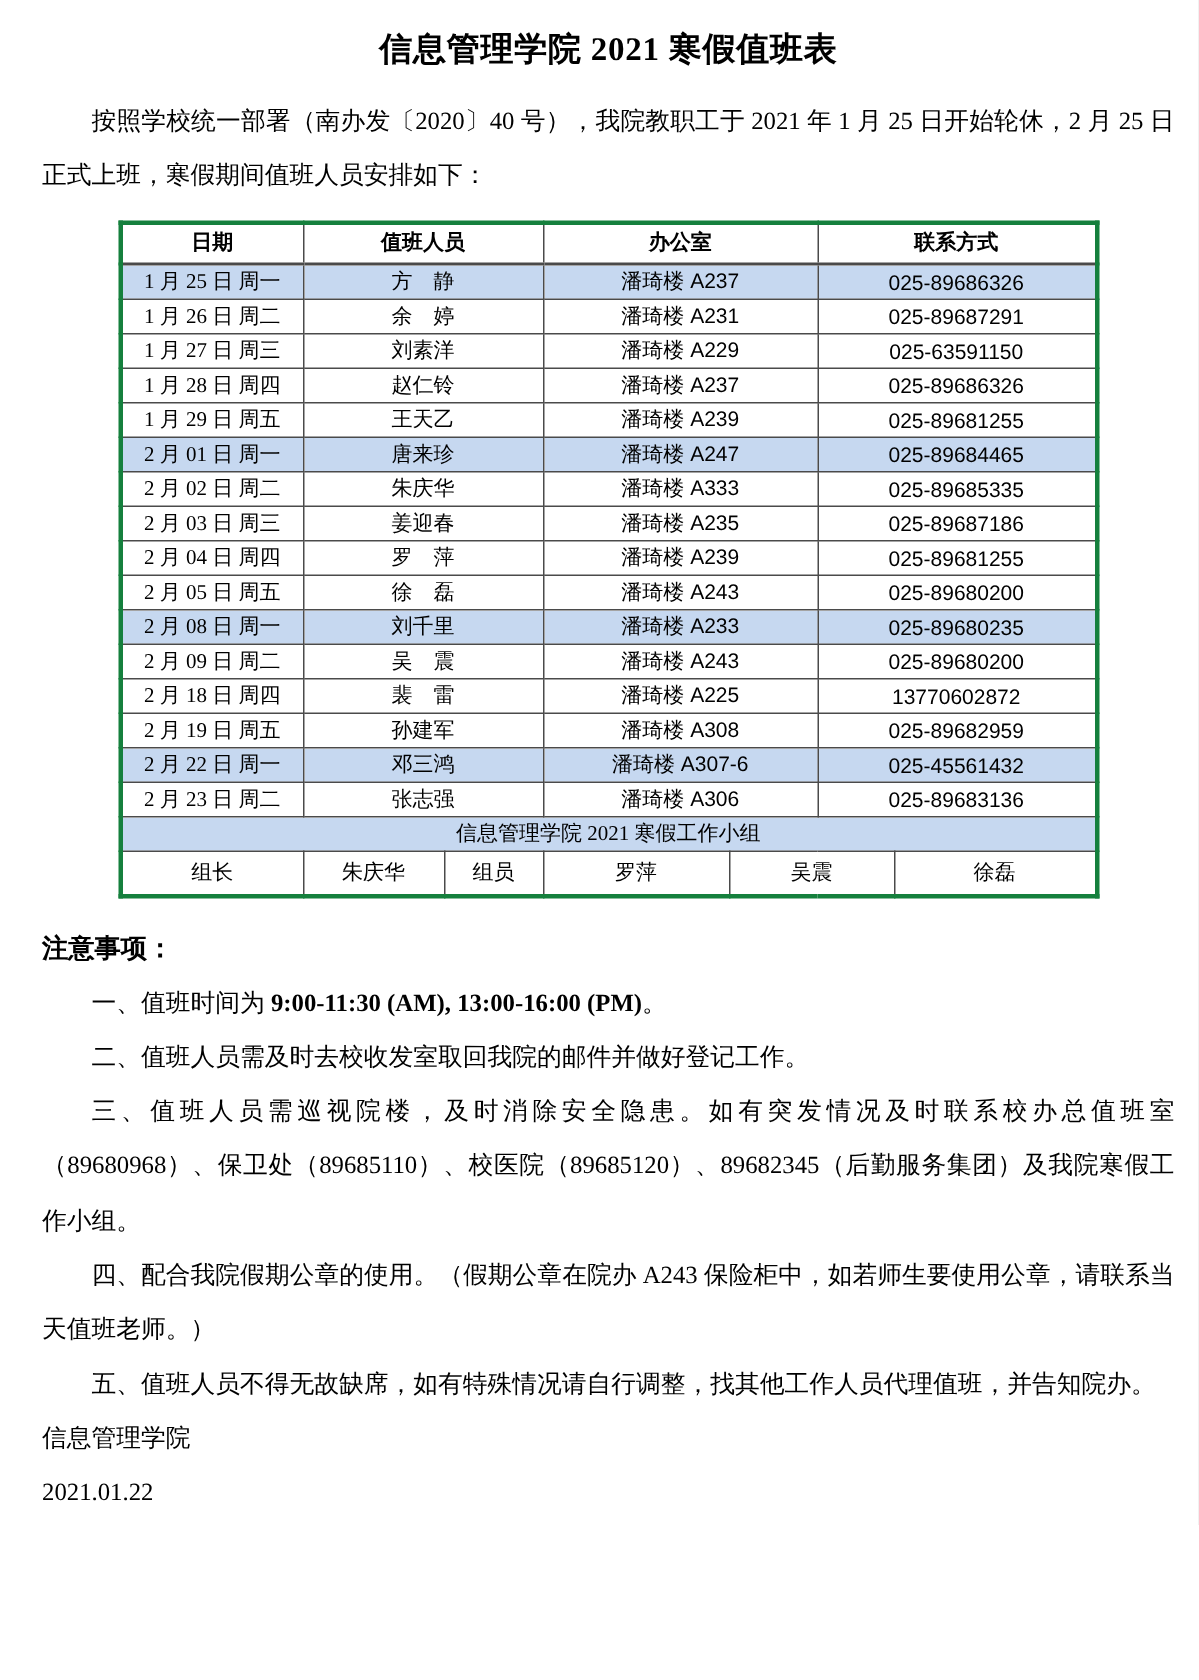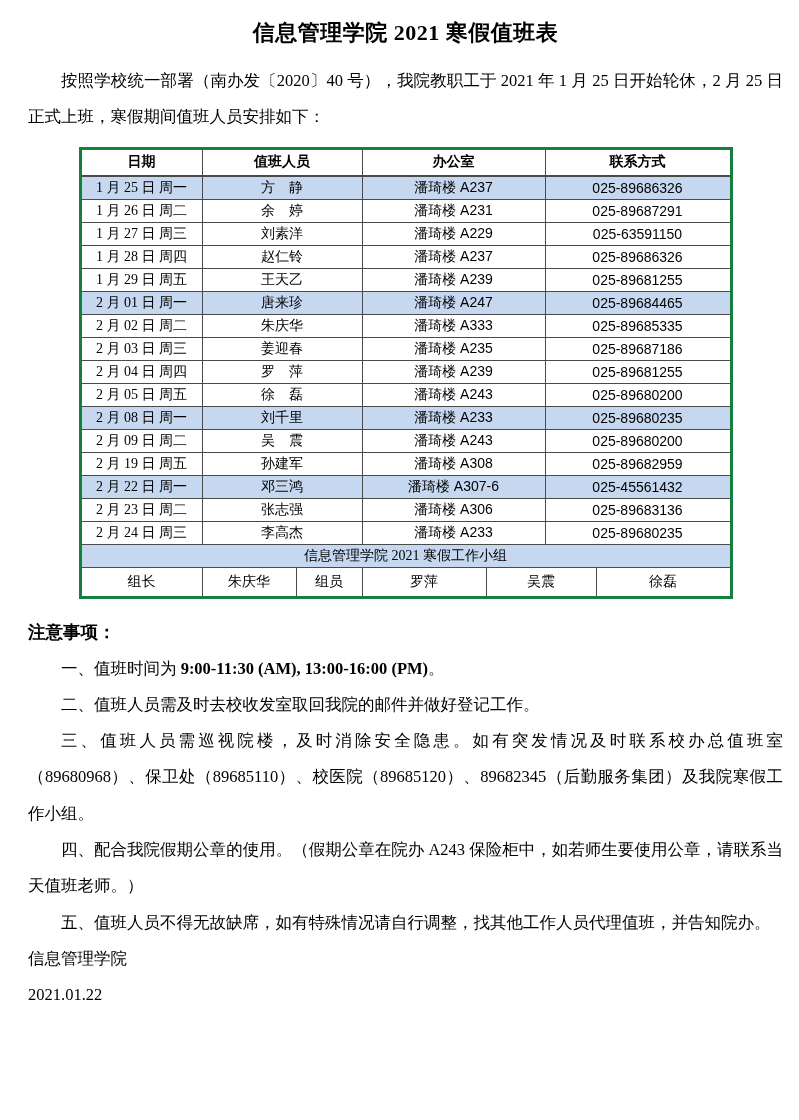--- a/index.html
+++ b/index.html
@@ -129,42 +129,42 @@
         <td colspan="2" class="c-office">潘琦楼 A233</td>
         <td colspan="2" class="c-phone">025-89680235</td>
       </tr>
       <tr>
         <td class="c-date">2 月 09 日 周二</td>
         <td colspan="2" class="c-name">吴　震</td>
         <td colspan="2" class="c-office">潘琦楼 A243</td>
         <td colspan="2" class="c-phone">025-89680200</td>
       </tr>
       <tr>
+        <td class="c-date">2 月 18 日 周四</td>
+        <td colspan="2" class="c-name">裴　雷</td>
+        <td colspan="2" class="c-office">潘琦楼 A225</td>
+        <td colspan="2" class="c-phone">13770602872</td>
+      </tr>
+      <tr>
         <td class="c-date">2 月 19 日 周五</td>
         <td colspan="2" class="c-name">孙建军</td>
         <td colspan="2" class="c-office">潘琦楼 A308</td>
         <td colspan="2" class="c-phone">025-89682959</td>
       </tr>
       <tr class="hl">
         <td class="c-date">2 月 22 日 周一</td>
         <td colspan="2" class="c-name">邓三鸿</td>
         <td colspan="2" class="c-office">潘琦楼 A307-6</td>
         <td colspan="2" class="c-phone">025-45561432</td>
       </tr>
       <tr>
         <td class="c-date">2 月 23 日 周二</td>
         <td colspan="2" class="c-name">张志强</td>
         <td colspan="2" class="c-office">潘琦楼 A306</td>
         <td colspan="2" class="c-phone">025-89683136</td>
-      </tr>
-      <tr>
-        <td class="c-date">2 月 24 日 周三</td>
-        <td colspan="2" class="c-name">李高杰</td>
-        <td colspan="2" class="c-office">潘琦楼 A233</td>
-        <td colspan="2" class="c-phone">025-89680235</td>
       </tr>
 
       <tr class="group-title">
         <td colspan="7">信息管理学院 2021 寒假工作小组</td>
       </tr>
       <tr class="group">
         <td class="lbl">组长</td>
         <td>朱庆华</td>
         <td class="lbl">组员</td>
         <td>罗萍</td>

